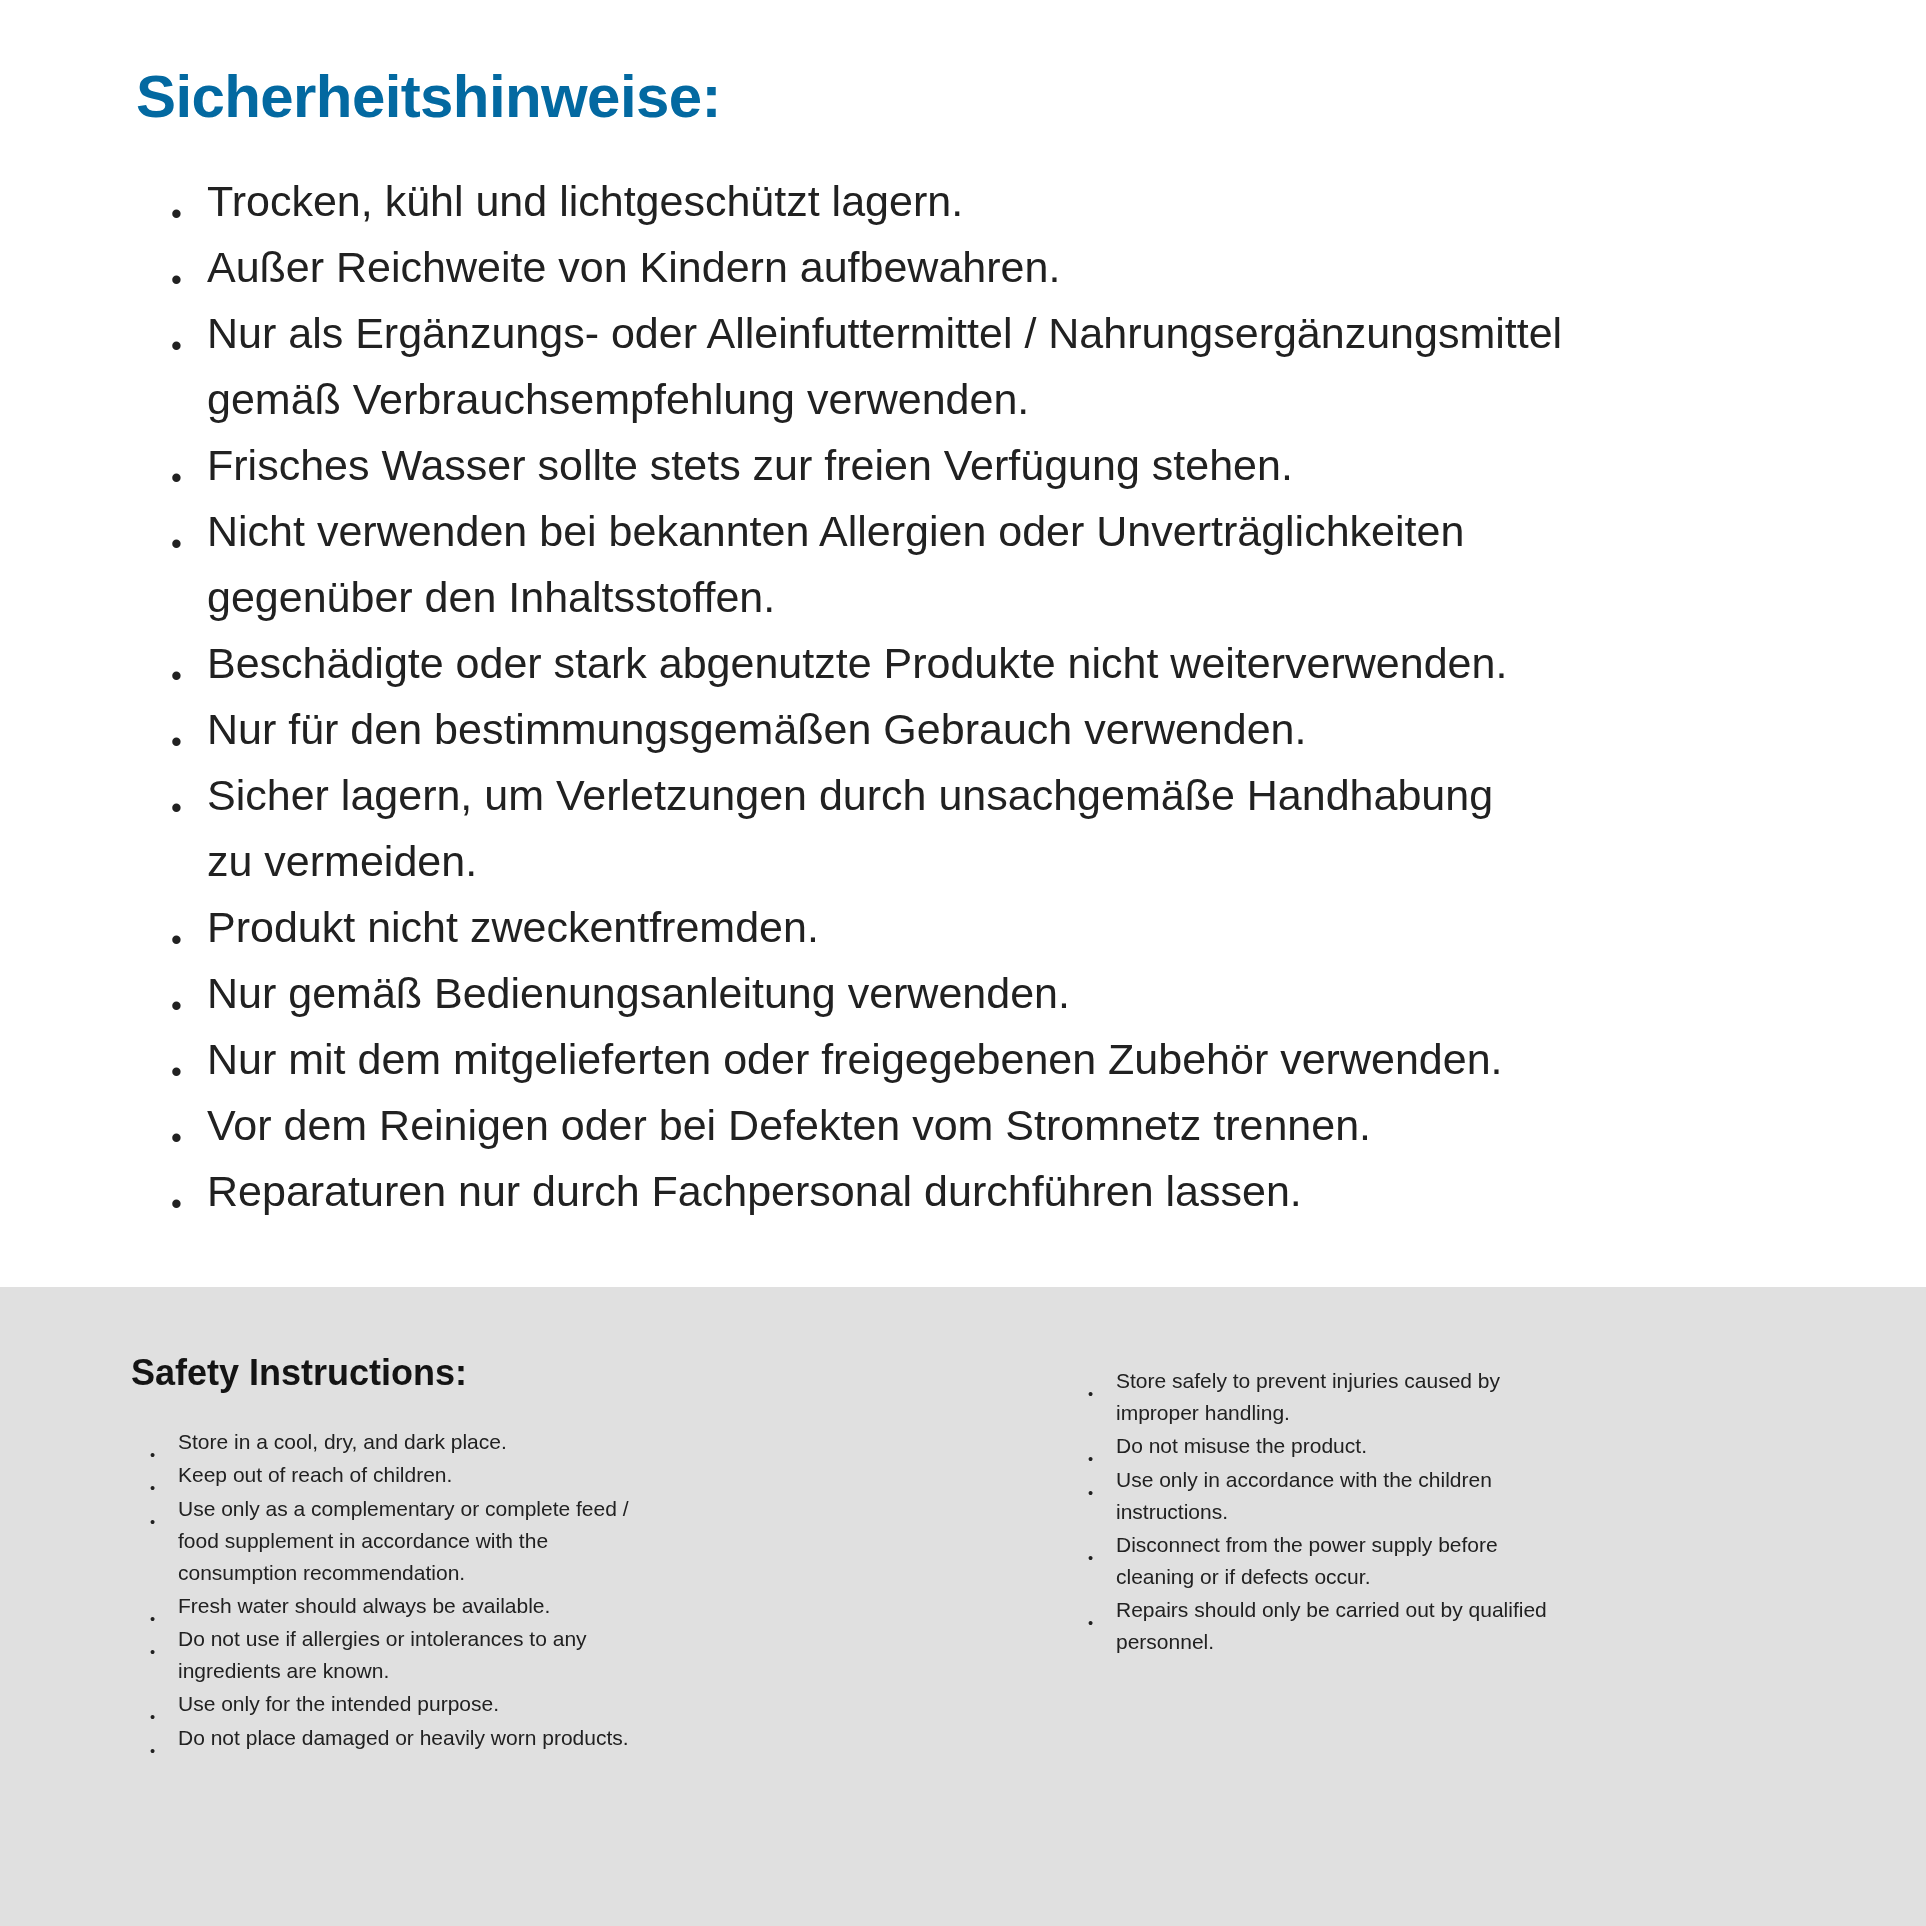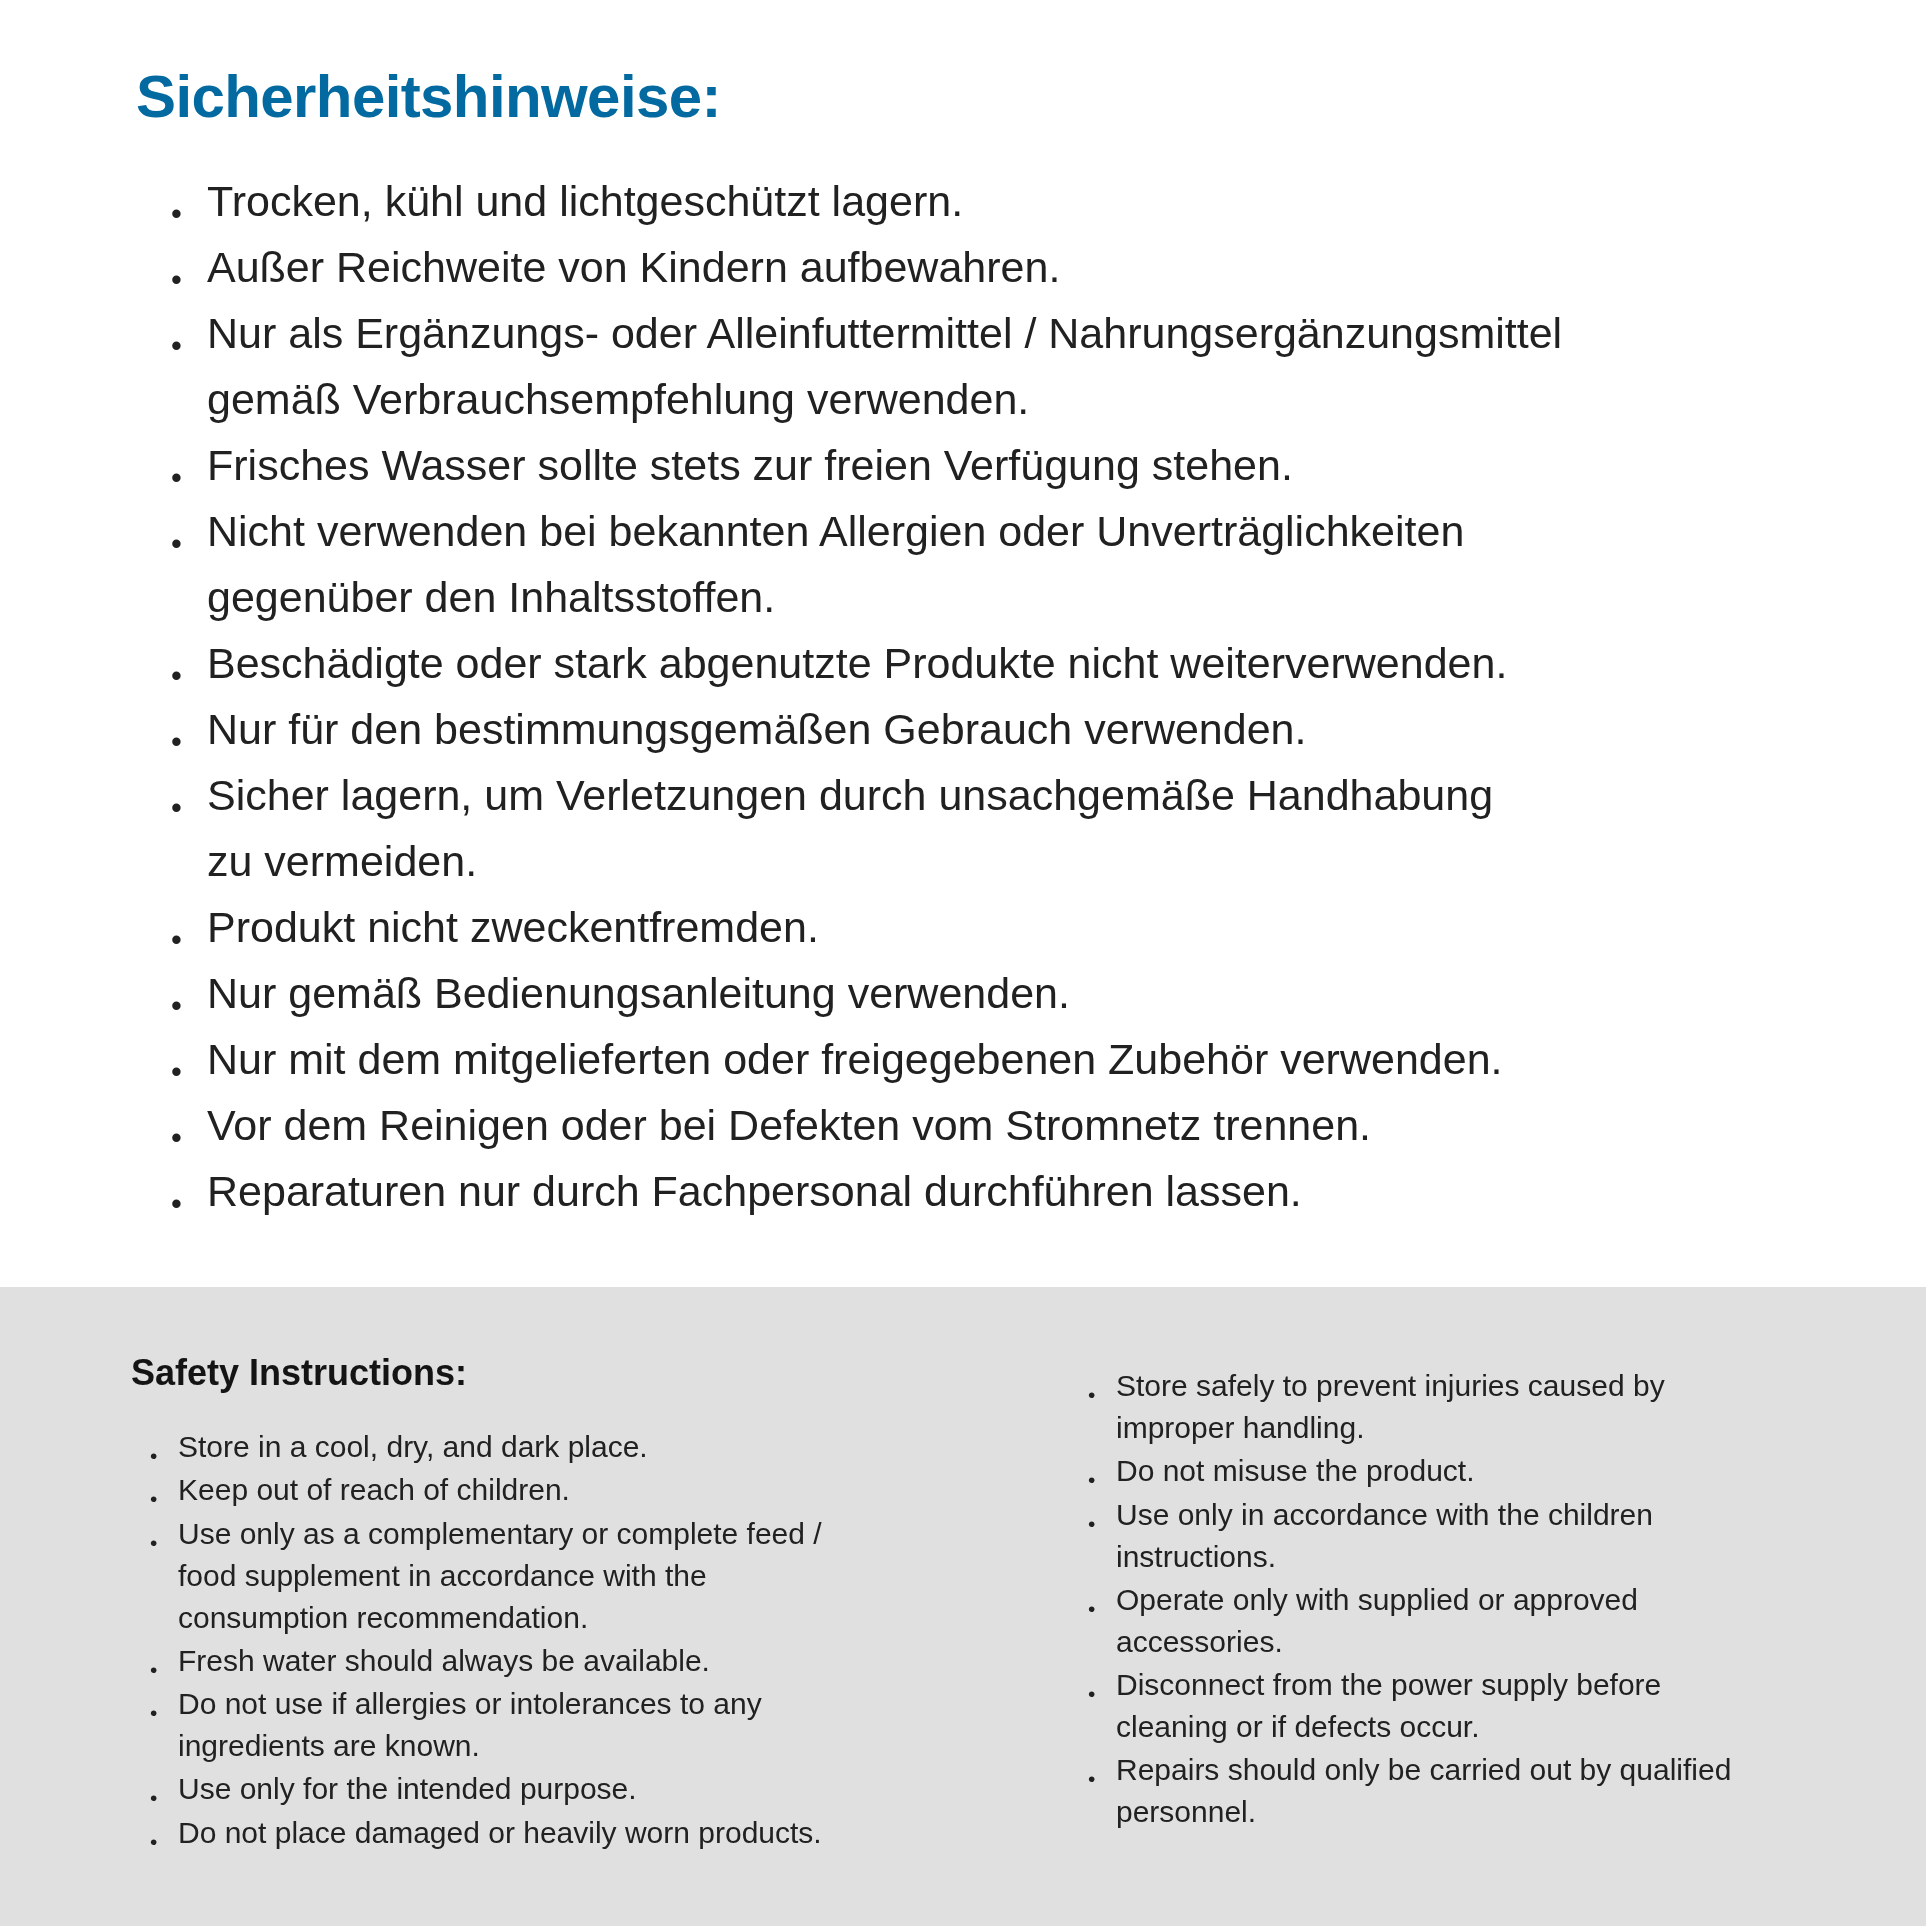--- a/index.html
+++ b/index.html
@@ -69,22 +69,22 @@
   .en-title {
     margin: 0 0 32px 0;
     font-size: 36px;
     font-weight: 700;
     color: #141414;
   }
   .en-list {
     list-style: none;
     margin: 0 0 0 19px;
     padding: 0;
-    font-size: 30px;
-    line-height: 42px;
+    font-size: 21px;
+    line-height: 32px;
     white-space: pre-line;
   }
   .en-list li {
     position: relative;
     padding-left: 28px;
     margin-bottom: 1.3px;
   }
   .en-list li::before {
     content: "\2022";
     position: absolute;
@@ -111,21 +111,20 @@
     <div class="en-col-left">
       <h2 class="en-title">Safety Instructions:</h2>
       <ul class="en-list"><li>Store in a cool, dry, and dark place.</li><li>Keep out of reach of children.</li><li>Use only as a complementary or complete feed /
 food supplement in accordance with the
 consumption recommendation.</li><li>Fresh water should always be available.</li><li>Do not use if allergies or intolerances to any
 ingredients are known.</li><li>Use only for the intended purpose.</li><li>Do not place damaged or heavily worn products.</li></ul>
     </div>
     <div class="en-col-right">
       <ul class="en-list"><li>Store safely to prevent injuries caused by
 improper handling.</li><li>Do not misuse the product.</li><li>Use only in accordance with the children
-instructions.</li><li>Operate only with supplied or approved
-accessories.</li><li>Disconnect from the power supply before
+instructions.</li><li>Disconnect from the power supply before
 cleaning or if defects occur.</li><li>Repairs should only be carried out by qualified
 personnel.</li></ul>
     </div>
   </section>
 
 </div>
 
 
 </body></html>

